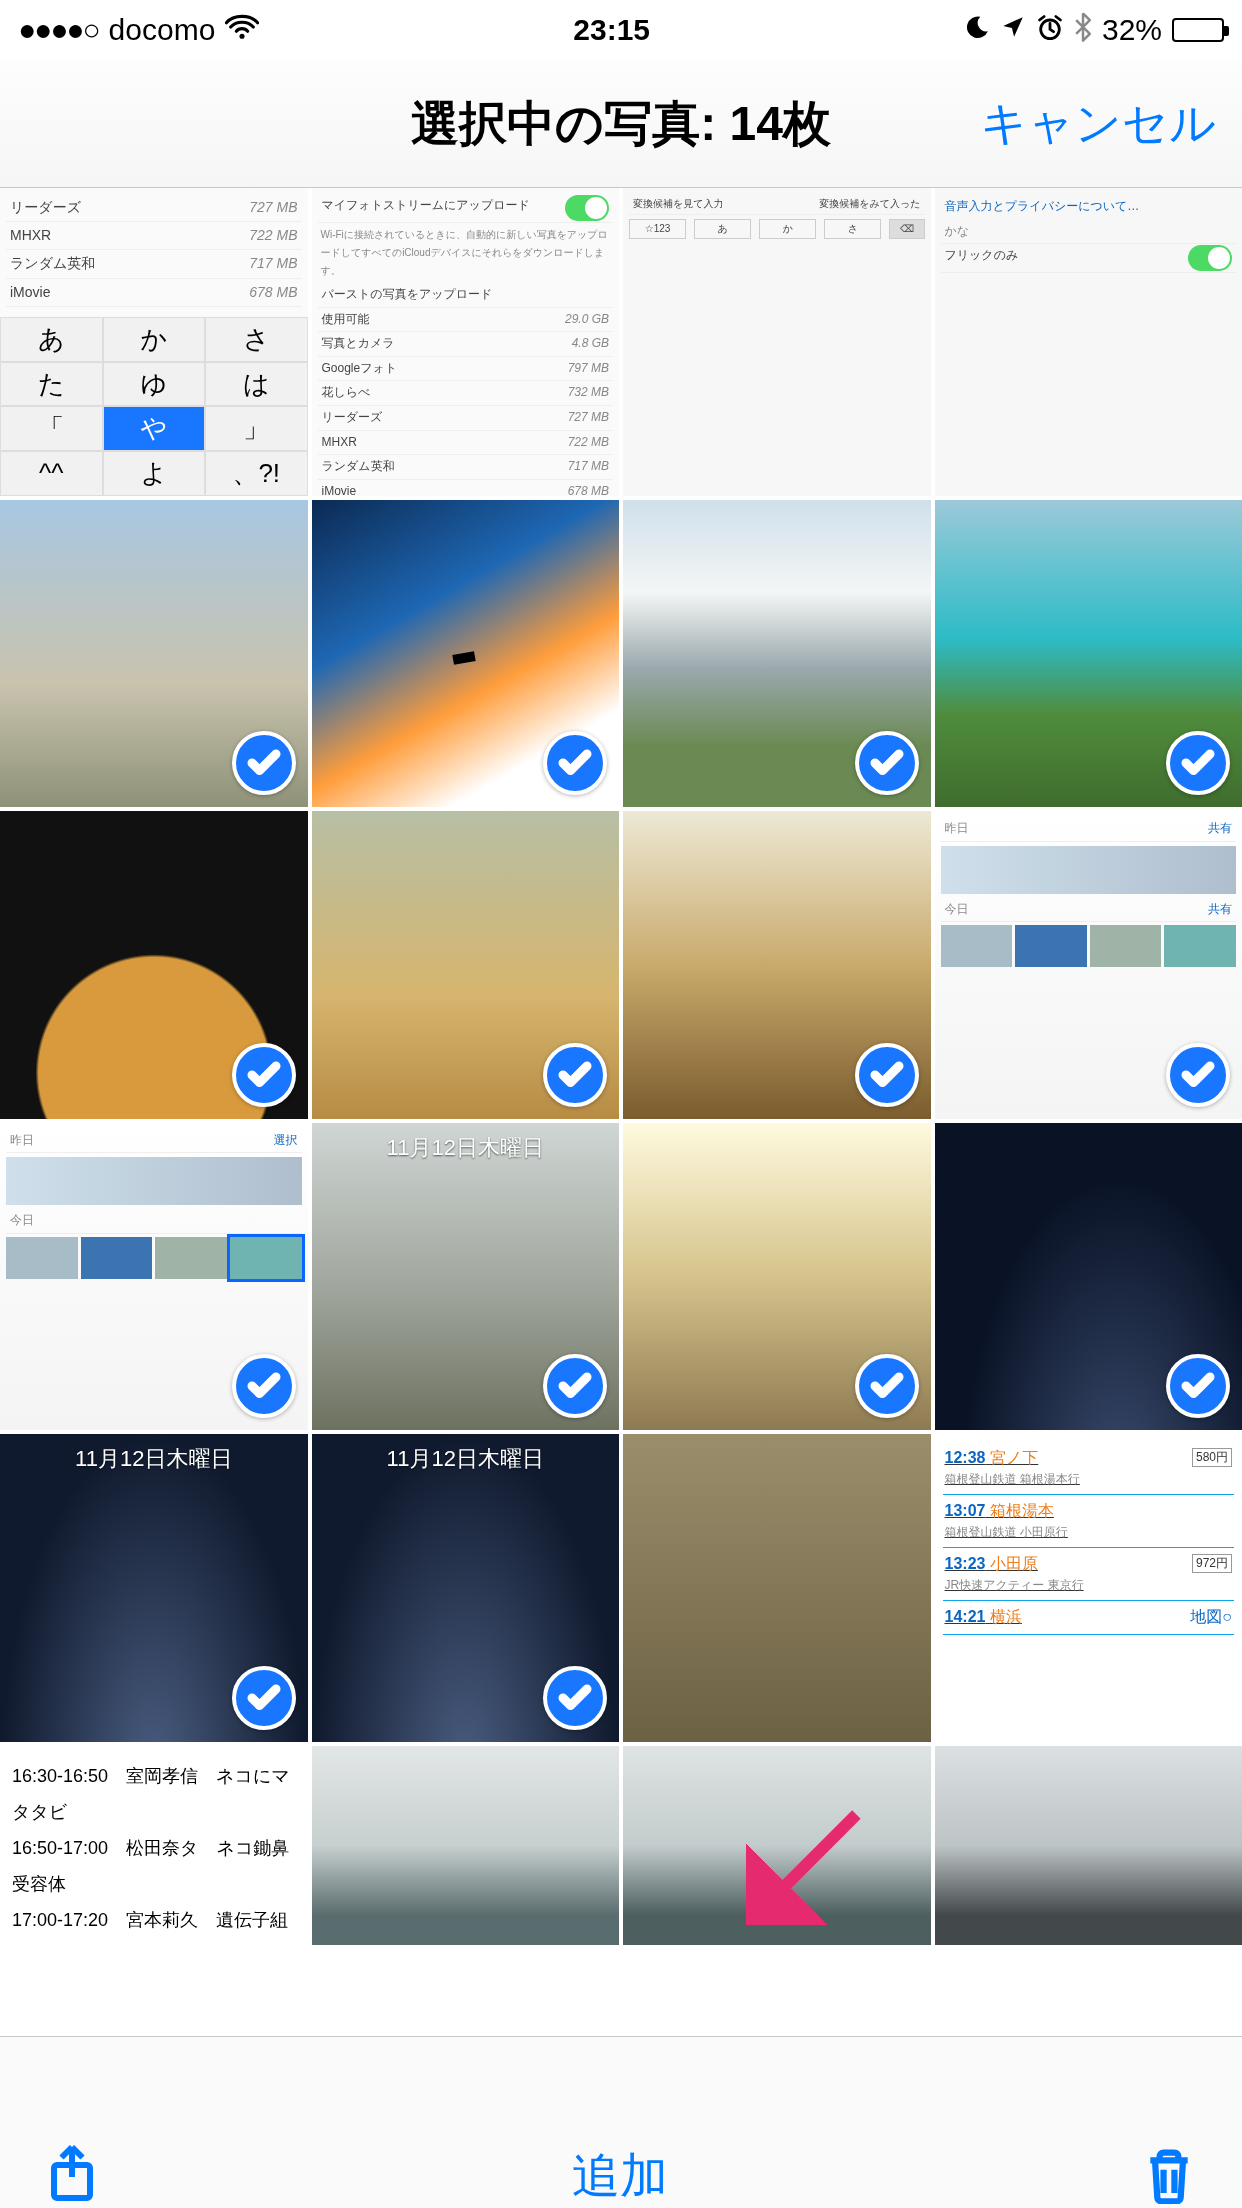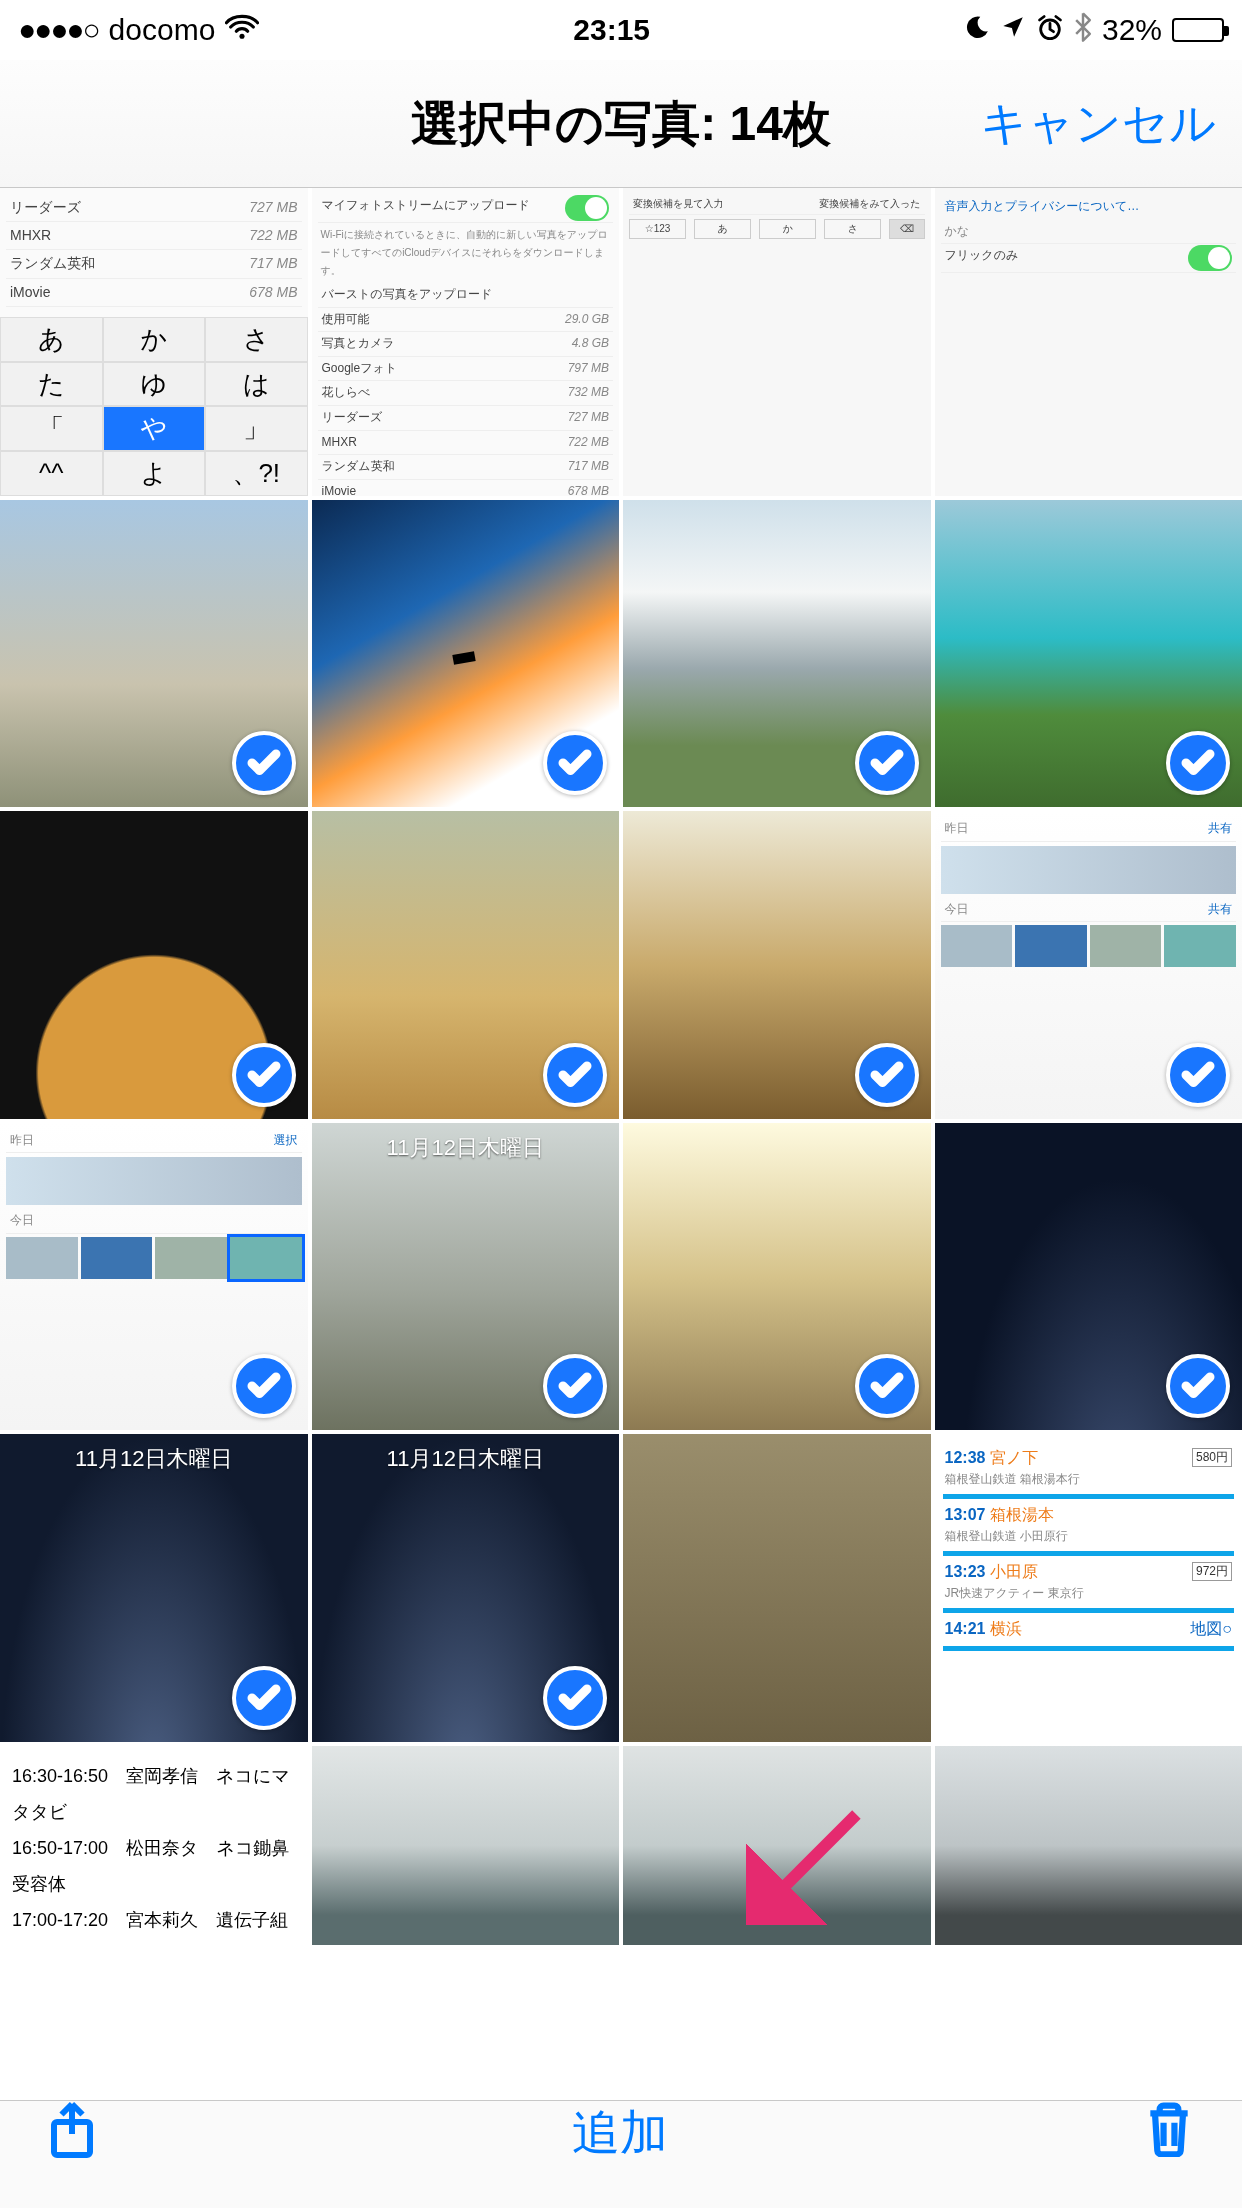--- a/index.html
+++ b/index.html
@@ -104,24 +104,24 @@
   .arrow-overlay svg { width:100%; height:100%; }
 
   .date-tag {
     position:absolute; top:10px; left:0; right:0; text-align:center;
     color:#fff; font-size:22px; text-shadow:0 1px 2px rgba(0,0,0,.6);
   }
 
   
   .toolbar {
     position:absolute; left:0; right:0; bottom:0;
-    height:108px;
+    height:172px;
     background:#fafafa;
     border-top:1px solid #c8c8c8;
-    display:flex; align-items:flex-start; justify-content:space-between;
+    display:flex; align-items:flex-end; justify-content:space-between;
     padding:0 48px;
   }
   .toolbar .center-btn {
     color:#007aff; font-size:48px;
   }
   .icon-btn svg { stroke:#007aff; fill:none; stroke-width:4; }
   .share-icon svg { width:48px; height:60px; }
   .trash-icon svg { width:50px; height:56px; }
 
   
@@ -132,21 +132,21 @@
              display:grid; grid-template-columns:repeat(3,1fr); font-size:26px;}
   .mini-kb div { display:flex; align-items:center; justify-content:center; border:1px solid #ddd;}
   .mini-kb .hl { background:#1976ff; color:#fff;}
   .toggle { width:44px; height:26px; border-radius:13px; background:#4cd964; position:relative; display:inline-block;}
   .toggle::after { content:""; position:absolute; right:2px; top:2px; width:22px; height:22px; background:#fff; border-radius:50%;}
 
   .route-list { font-size:16px; color:#333; padding:8px;}
   .route-list .stop { color:#ee7c1a; }
   .route-list .time { color:#0a66c2; font-weight:600; }
   .route-list .line { color:#888; font-size:12px; }
-  .route-list .row { border-bottom:5px solid #0ea5e9; padding:6px 2px;}
+  .route-list .row { border-bottom:1px solid #0ea5e9; padding:6px 2px;text-decoration:underline;}
   .route-list .fare { float:right; border:1px solid #999; font-size:12px; padding:0 3px;}
 
   .sched { font-size:18px; color:#000; padding:12px; line-height:2; }
 </style>
 </head>
 <body>
 
 <div class="status-bar">
   <div class="status-left">
     <span class="dots">●●●●○</span>

